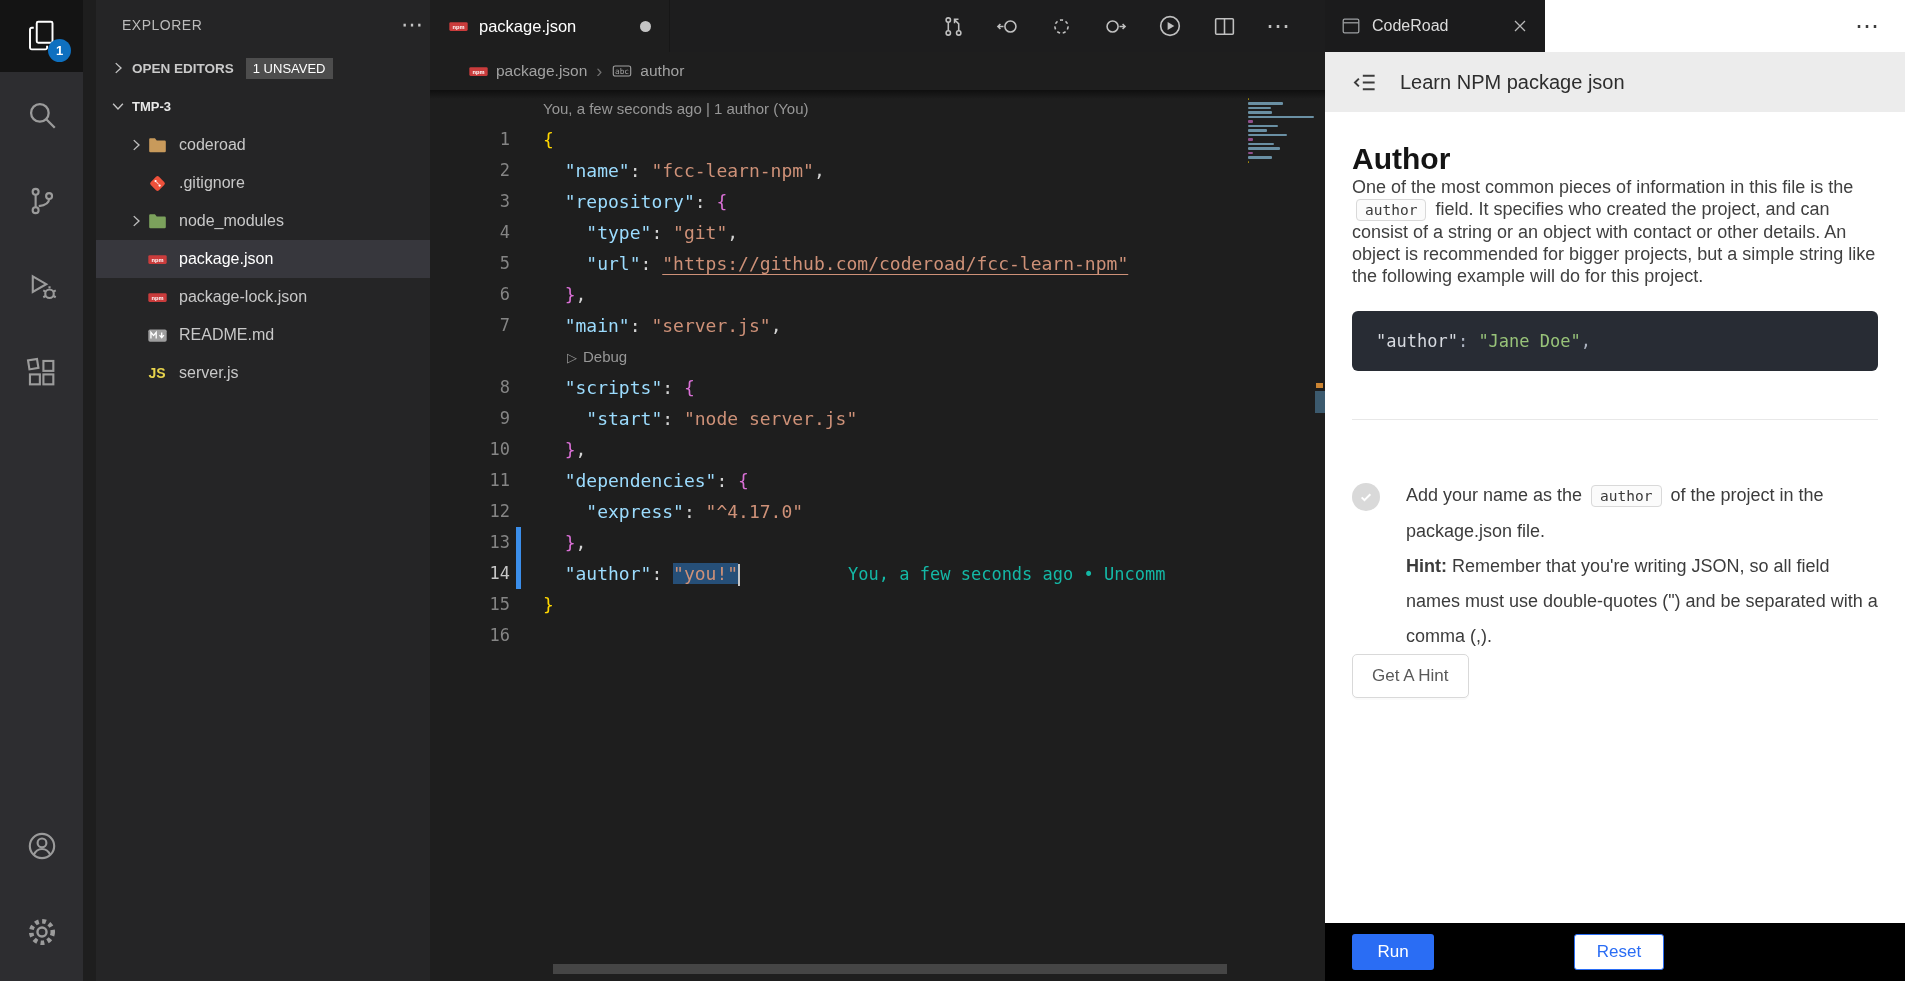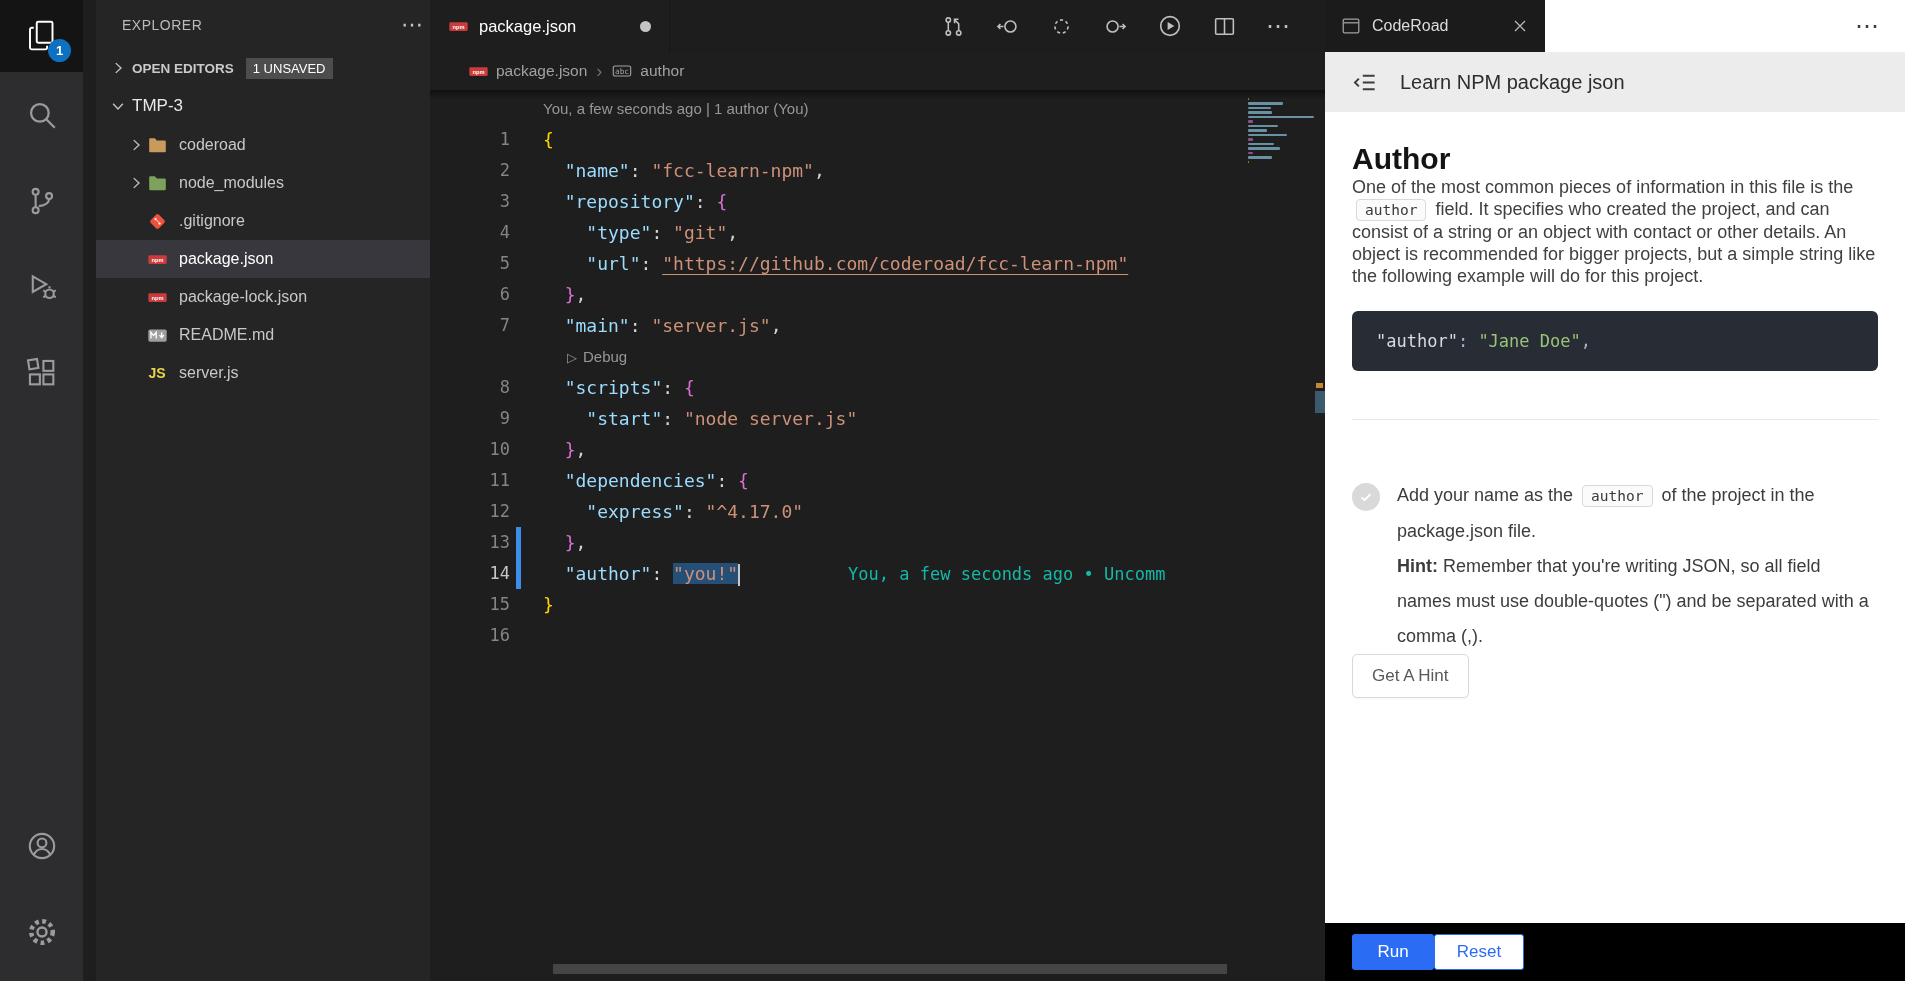--- a/index.html
+++ b/index.html
@@ -16,21 +16,21 @@
   #ab-bottom{margin-top:auto;padding-bottom:6px}
 
   
   #sidebar{position:absolute;left:96px;top:0;width:347px;height:100%;background:#252526;color:#ccc}
   .sb-header{height:50px;display:flex;align-items:center;padding:0 20px 0 26px;font-size:14px;color:#bbb}
   .sb-header .title{letter-spacing:.5px}
   .sb-header .more{margin-left:auto;color:#c5c5c5;font-size:22px;cursor:pointer}
   .sb-section{height:36px;display:flex;align-items:center;font-weight:700;font-size:13.5px;color:#cacaca;cursor:pointer}
   .sb-section .chev,.sb-root .chev{width:20px;margin:0 4px 0 12px;color:#c5c5c5}
   .badge-unsaved{margin-left:12px;background:#4d4d4d;color:#fff;font-weight:400;font-size:13px;padding:3px 7px;border-radius:0}
-  .sb-root{height:40px;display:flex;align-items:center;font-weight:400;font-size:17px;color:#e9e9e9;cursor:pointer}
+  .sb-root{height:40px;display:flex;align-items:center;font-weight:700;font-size:13px;color:#e9e9e9;cursor:pointer}
   .file-row{height:38px;display:flex;align-items:center;font-size:16px;color:#c8c8c8;cursor:pointer}
   .file-row .chev{width:20px;margin-left:30px;color:#c0c0c0;flex:none}
   .file-row.nofold{padding-left:50px}
   .file-row .ficon{width:22px;height:22px;margin-right:11px;flex:none}
   .file-row .fname{white-space:nowrap}
   .file-row.selected{background:#37373d;color:#fff}
 
   
   #editor{position:absolute;left:430px;top:0;width:895px;height:100%;background:#1e1e1e}
   .tabstrip{height:52px;background:#1d1d1e;display:flex;align-items:center}
@@ -77,23 +77,23 @@
   .p-header .title{font-size:20px;color:#2d2d2d}
   .p-content{flex:1;padding:0 27px;overflow:hidden}
   h1.lesson{font-size:30px;font-weight:700;color:#141414;margin-top:30px}
   .p-para{font-size:18px;line-height:22px;color:#404040}
   .inline-code{font-family:"DejaVu Sans Mono",monospace;font-size:14.5px;background:#fbfbfb;border:1px solid #d9d9d9;border-radius:4px;padding:2px 8px;color:#3a3a3a;margin:0 4px;white-space:nowrap}
   .codeblock{margin-top:24px;background:#282c34;border-radius:6px;padding:20px 24px;font-family:"DejaVu Sans Mono",monospace;font-size:17px;white-space:pre}
   .cb-key{color:#d7dae0}.cb-pun{color:#abb2bf}.cb-str{color:#98c379}
   .divider{border-top:1px solid #e8e8e8;margin-top:48px}
   .task{display:flex;margin-top:58px}
   .task-icon{width:28px;height:28px;border-radius:50%;background:#d9d9d9;flex:none;display:flex;align-items:center;justify-content:center;margin-top:5px}
-  .task-text{margin-left:17px;font-size:18px;line-height:35px;color:#3c3c3c}
+  .task-text{margin-left:26px;font-size:18px;line-height:35px;color:#3c3c3c}
   .hint-btn{background:#fff;border:1px solid #d9d9d9;border-radius:5px;padding:11px 19px;font-size:17px;color:#595959;font-family:"Liberation Sans",sans-serif;cursor:pointer;box-shadow:0 2px 0 rgba(0,0,0,.02)}
-  .p-footer{height:58px;background:#000;display:flex;align-items:center;padding-left:27px;flex:none}
+  .p-footer{height:58px;background:#000;display:flex;align-items:center;padding-left:27px;gap:140px;flex:none}
   .btn-run{border:none;border-radius:3px;height:36px;min-width:82px;font-size:17px;color:#fff;font-family:"Liberation Sans",sans-serif;cursor:pointer}
   .btn-reset{background:#fff;border:1px solid;border-radius:3px;height:36px;min-width:90px;font-size:17px;font-family:"Liberation Sans",sans-serif;cursor:pointer}
 </style>
 </head>
 <body>
 
 <nav id="activitybar">
   <div id="ab-top">
       <div class="ab-item active">
         <span class="icon ">
@@ -192,43 +192,43 @@
             <path d="M9 5.5l7 6.5-7 6.5"></path>
           </svg>
         </span>
         <span class="icon ficon" style="color:#c89a5b">
           <svg width="21" height="21" viewBox="0 0 24 24">
             <path d="M2.5 5.2c0-.8.6-1.4 1.4-1.4h5.2l2 2.4h9a1.4 1.4 0 0 1 1.4 1.4v10.6a1.4 1.4 0 0 1-1.4 1.4H3.9a1.4 1.4 0 0 1-1.4-1.4z" fill="currentColor"></path>
           </svg>
         </span>
         <span class="fname">coderoad</span>
       </div>
+      <div class="file-row nofold">
+        <span class="icon ficon">
+          <svg width="21" height="21" viewBox="0 0 24 24">
+            <rect x="5.4" y="5.4" width="13.2" height="13.2" rx="2.4" transform="rotate(45 12 12)" fill="#ee513b"></rect>
+            <circle cx="9.8" cy="9.2" r="1.3" fill="#fff"></circle>
+            <circle cx="14.4" cy="14.4" r="1.3" fill="#fff"></circle>
+            <path d="M10.7 10.1l2.8 3" stroke="#fff" stroke-width="1.1"></path>
+          </svg>
+        </span>
+        <span class="fname">.gitignore</span>
+      </div>
       <div class="file-row">
         <span class="chev icon">
           <svg width="18" height="18" viewBox="0 0 24 24" fill="none" stroke="currentColor" stroke-width="1.8">
             <path d="M9 5.5l7 6.5-7 6.5"></path>
           </svg>
         </span>
         <span class="icon ficon" style="color:#7ca25c">
           <svg width="21" height="21" viewBox="0 0 24 24">
             <path d="M2.5 5.2c0-.8.6-1.4 1.4-1.4h5.2l2 2.4h9a1.4 1.4 0 0 1 1.4 1.4v10.6a1.4 1.4 0 0 1-1.4 1.4H3.9a1.4 1.4 0 0 1-1.4-1.4z" fill="currentColor"></path>
           </svg>
         </span>
         <span class="fname">node_modules</span>
-      </div>
-      <div class="file-row nofold">
-        <span class="icon ficon">
-          <svg width="21" height="21" viewBox="0 0 24 24">
-            <rect x="5.4" y="5.4" width="13.2" height="13.2" rx="2.4" transform="rotate(45 12 12)" fill="#ee513b"></rect>
-            <circle cx="9.8" cy="9.2" r="1.3" fill="#fff"></circle>
-            <circle cx="14.4" cy="14.4" r="1.3" fill="#fff"></circle>
-            <path d="M10.7 10.1l2.8 3" stroke="#fff" stroke-width="1.1"></path>
-          </svg>
-        </span>
-        <span class="fname">.gitignore</span>
       </div>
       <div class="file-row nofold selected">
         <span class="icon ficon">
           <svg width="21" height="21" viewBox="0 0 24 24">
             <rect x="1.5" y="7" width="21" height="10" rx="1.5" fill="#ca3c3c"></rect>
             <text x="12" y="14.7" text-anchor="middle" font-size="6.5" font-weight="bold" fill="#fff" font-family="Liberation Sans,sans-serif">npm</text>
           </svg>
         </span>
         <span class="fname">package.json</span>
       </div>

